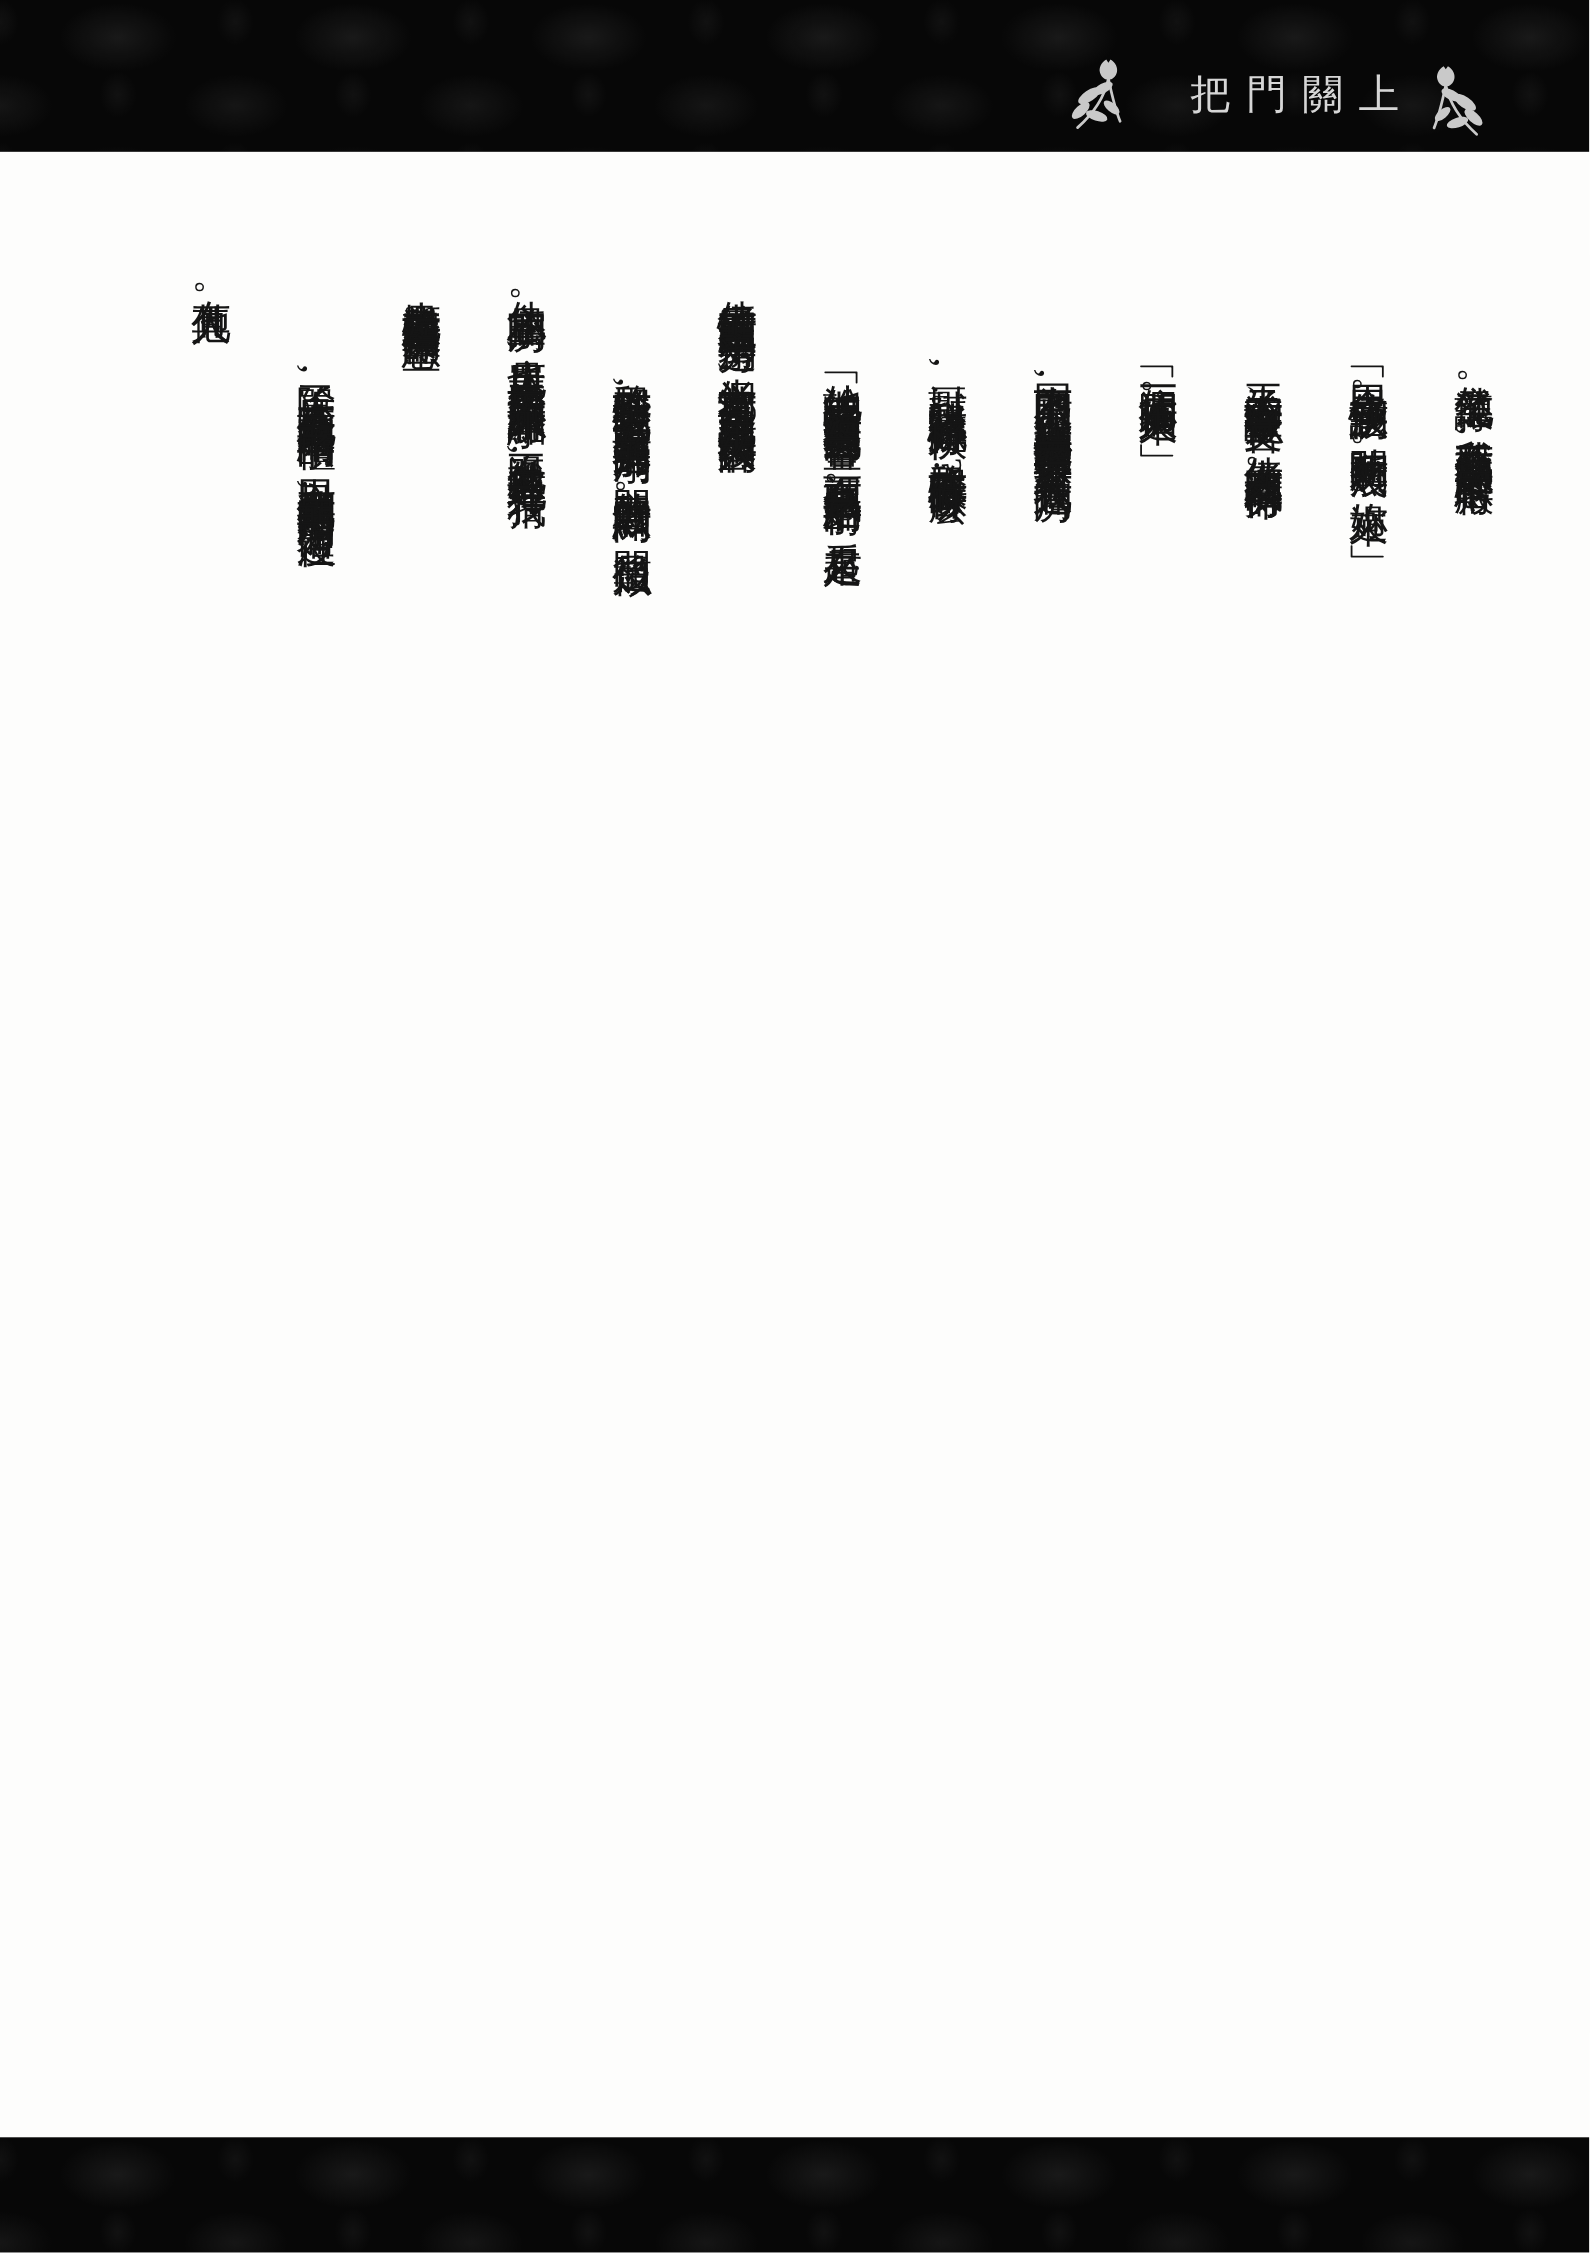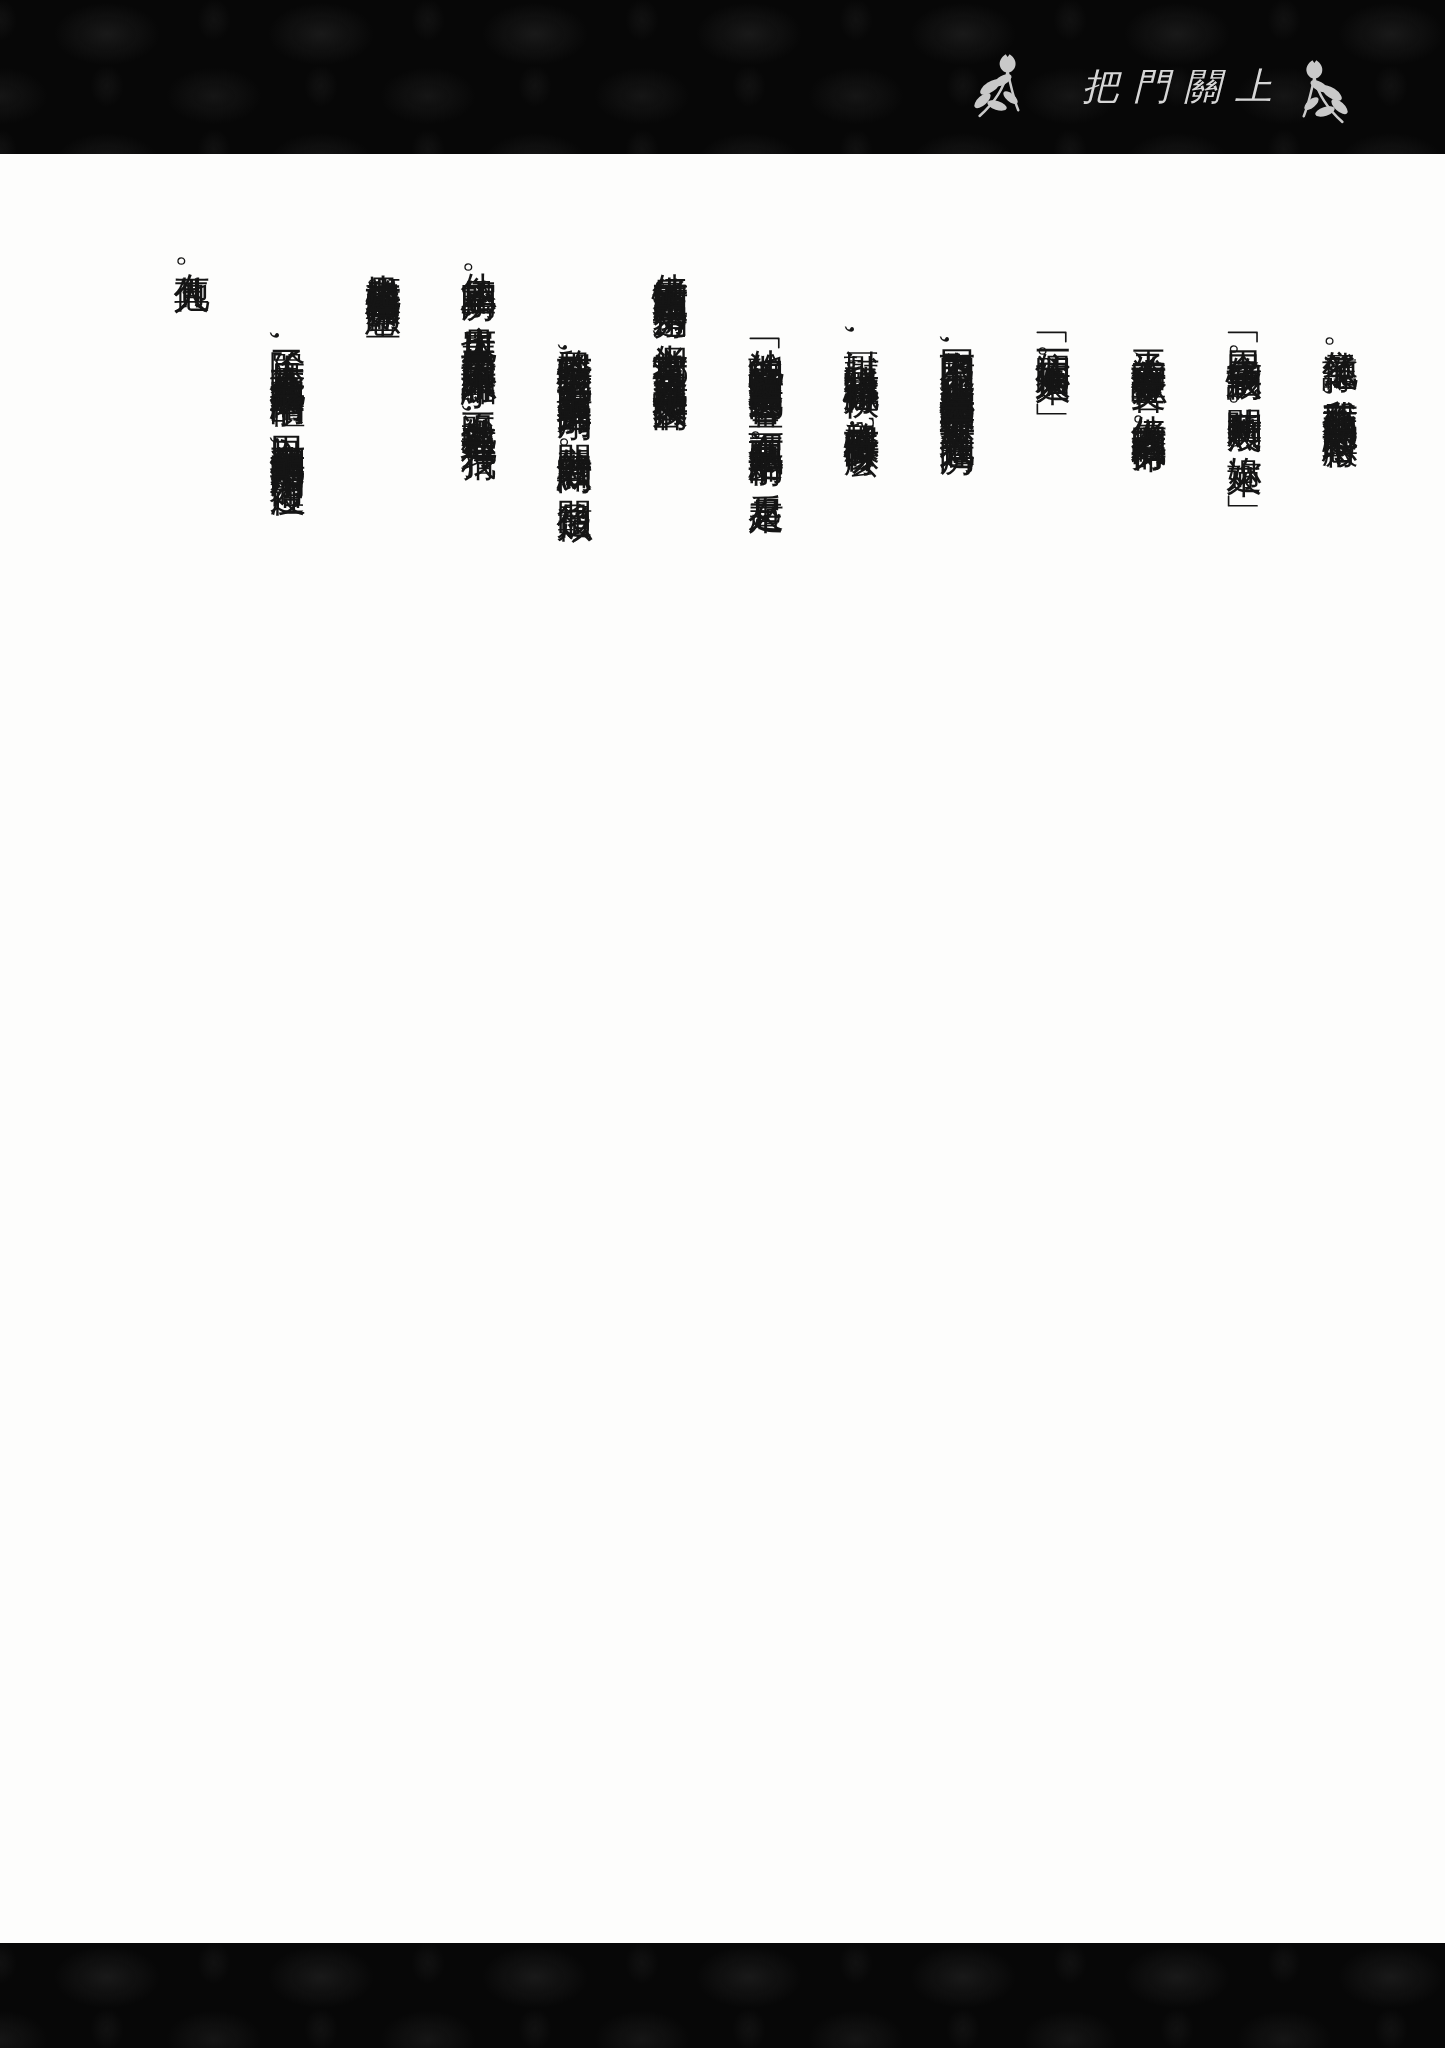--- a/index.html
+++ b/index.html
@@ -20,21 +20,21 @@
     background-color: #070707;
     background-image:
       radial-gradient(ellipse 78px 46px at 107px 34px,  rgba(120,120,120,0.16), rgba(0,0,0,0) 68%),
       radial-gradient(ellipse 70px 42px at 0px   96px,  rgba(120,120,120,0.13), rgba(0,0,0,0) 68%),
       radial-gradient(ellipse 70px 42px at 214px 96px,  rgba(120,120,120,0.13), rgba(0,0,0,0) 68%),
       radial-gradient(ellipse 24px 30px at 107px 86px,  rgba(110,110,110,0.10), rgba(0,0,0,0) 70%),
       radial-gradient(ellipse 24px 30px at 0px   20px,  rgba(110,110,110,0.10), rgba(0,0,0,0) 70%),
       radial-gradient(ellipse 24px 30px at 214px 20px,  rgba(110,110,110,0.10), rgba(0,0,0,0) 70%);
     background-size: 214px 130px;
   }
-  .band-top    { top: 0;      height: 154px; font-style: italic; }
+  .band-top    { top: 0;      height: 138px; }
   .band-bottom { top: 1943px; height: 105px; }
 
   
   .chapter-title {
     position: absolute;
     top: 68px;
     left: 1082px;
     color: #d6d6d6;
     font-size: 37px;
     letter-spacing: 14px;

